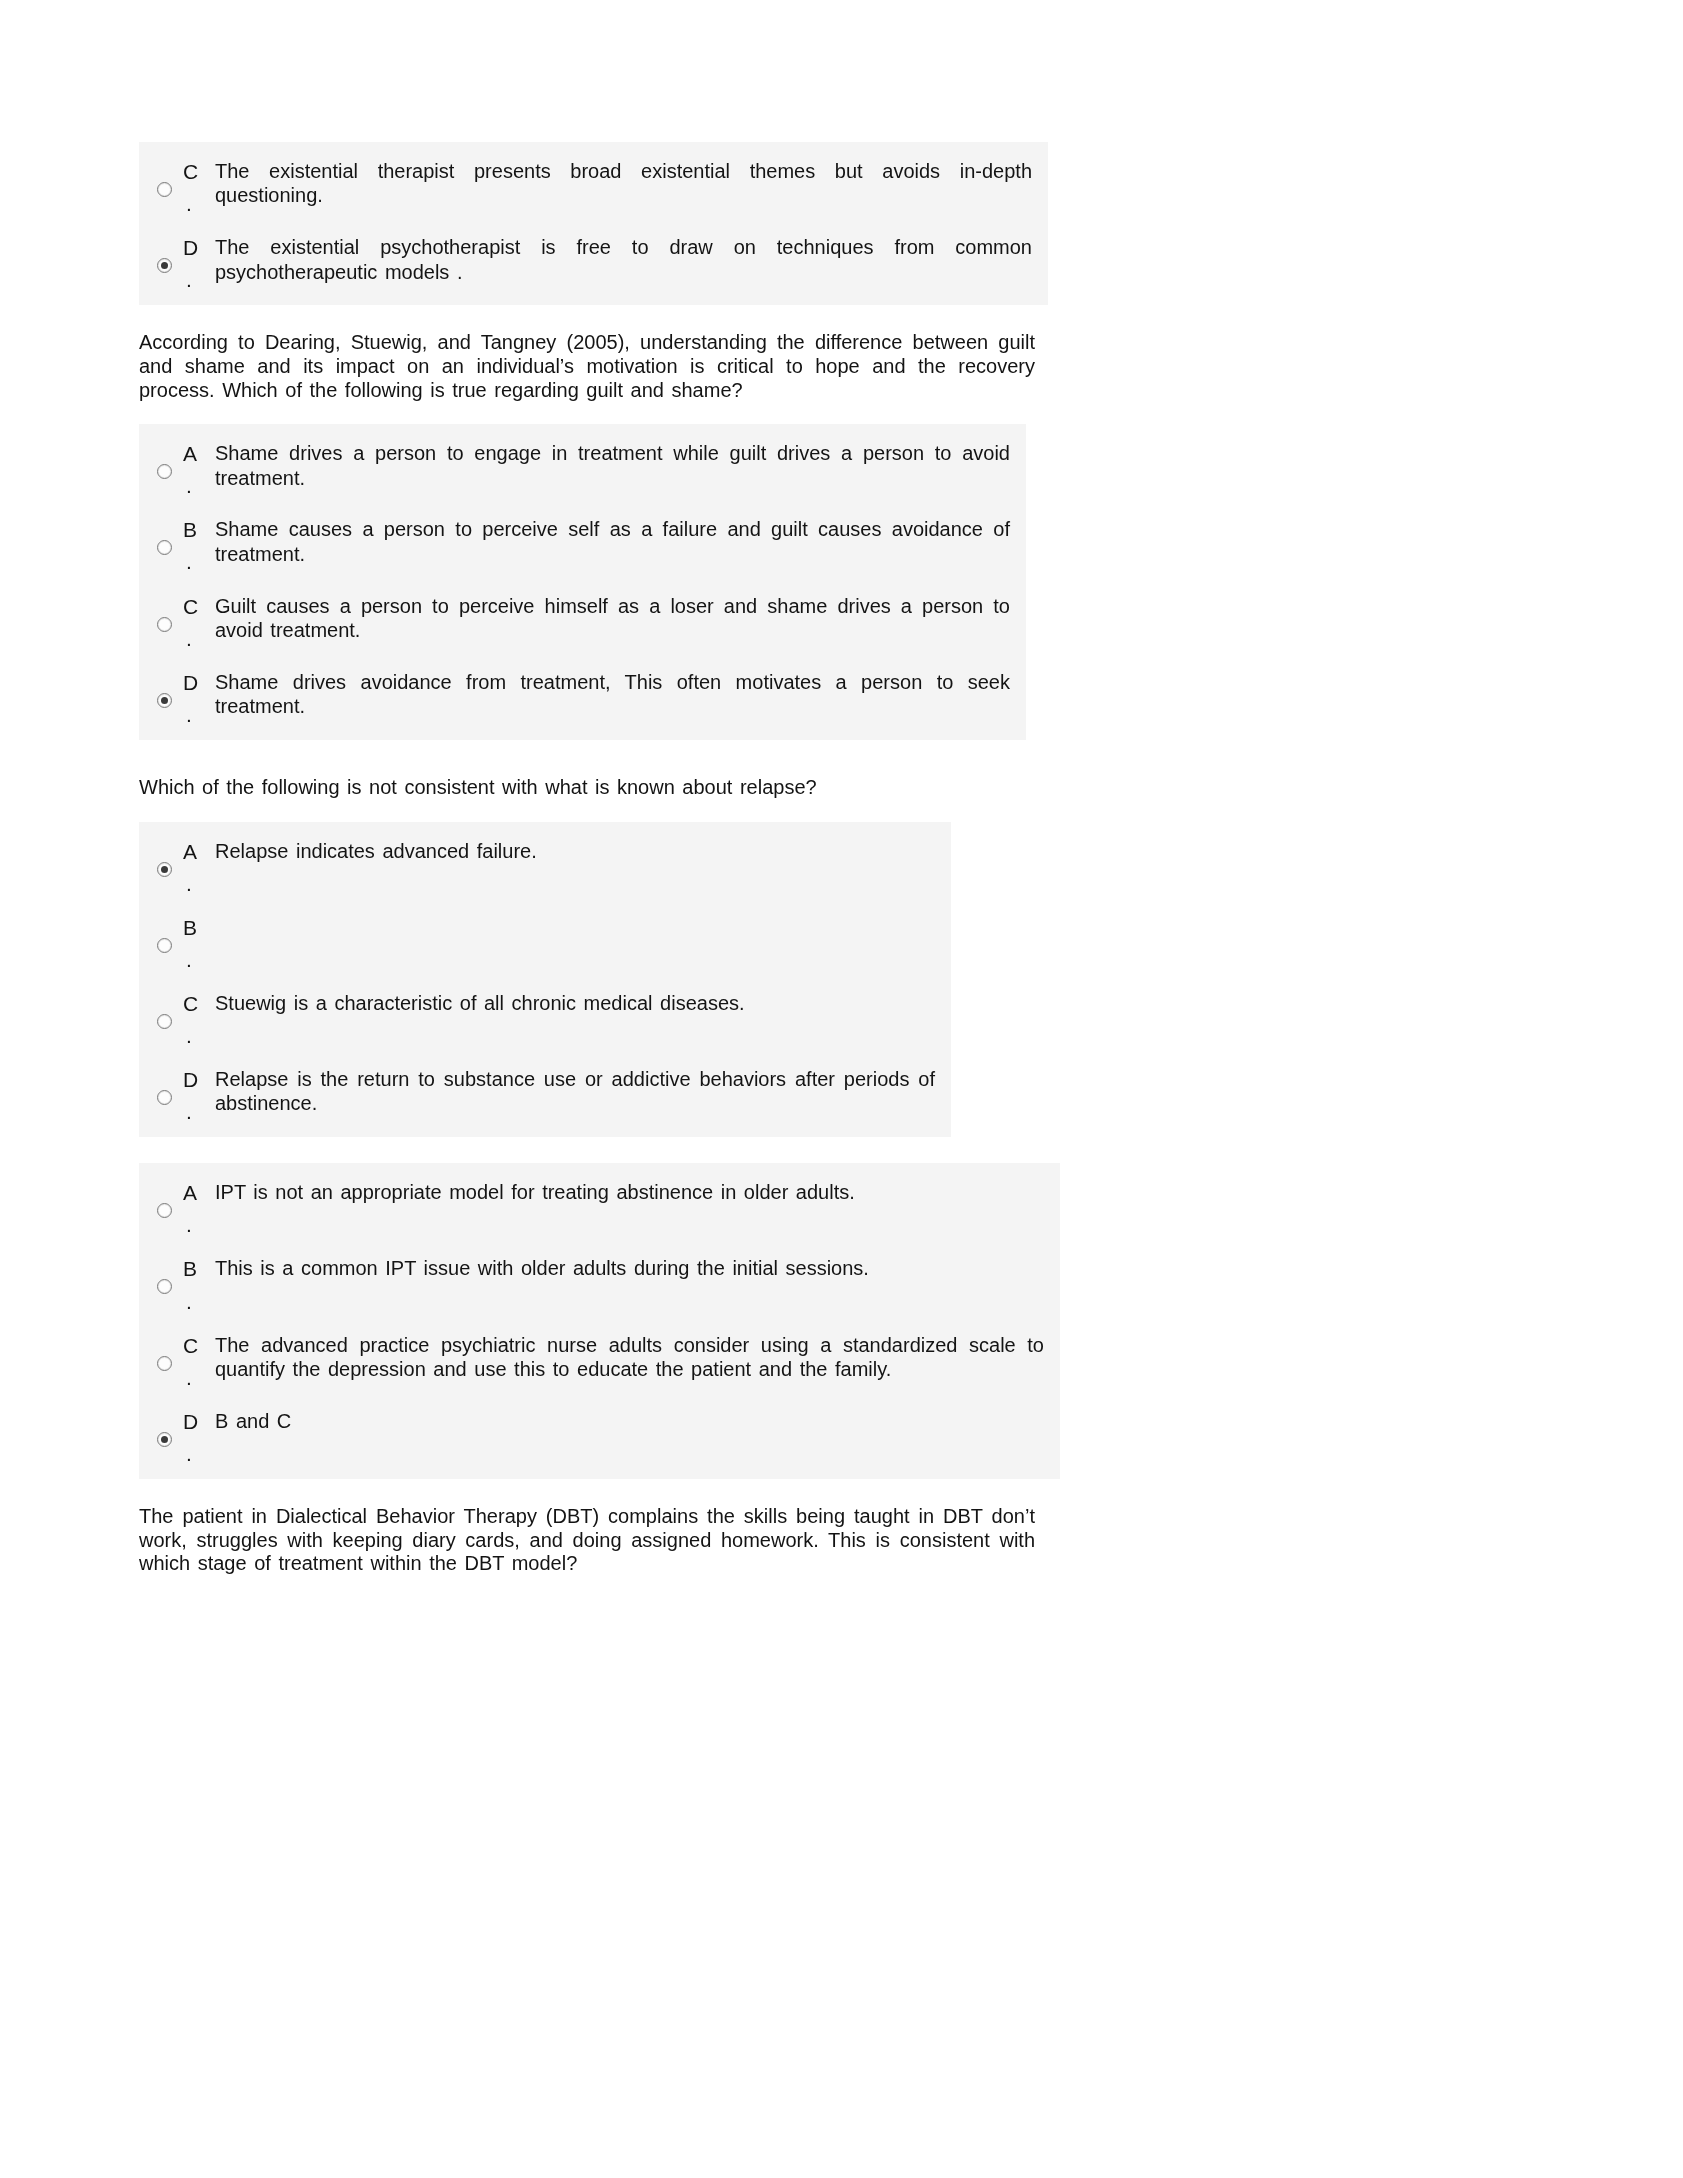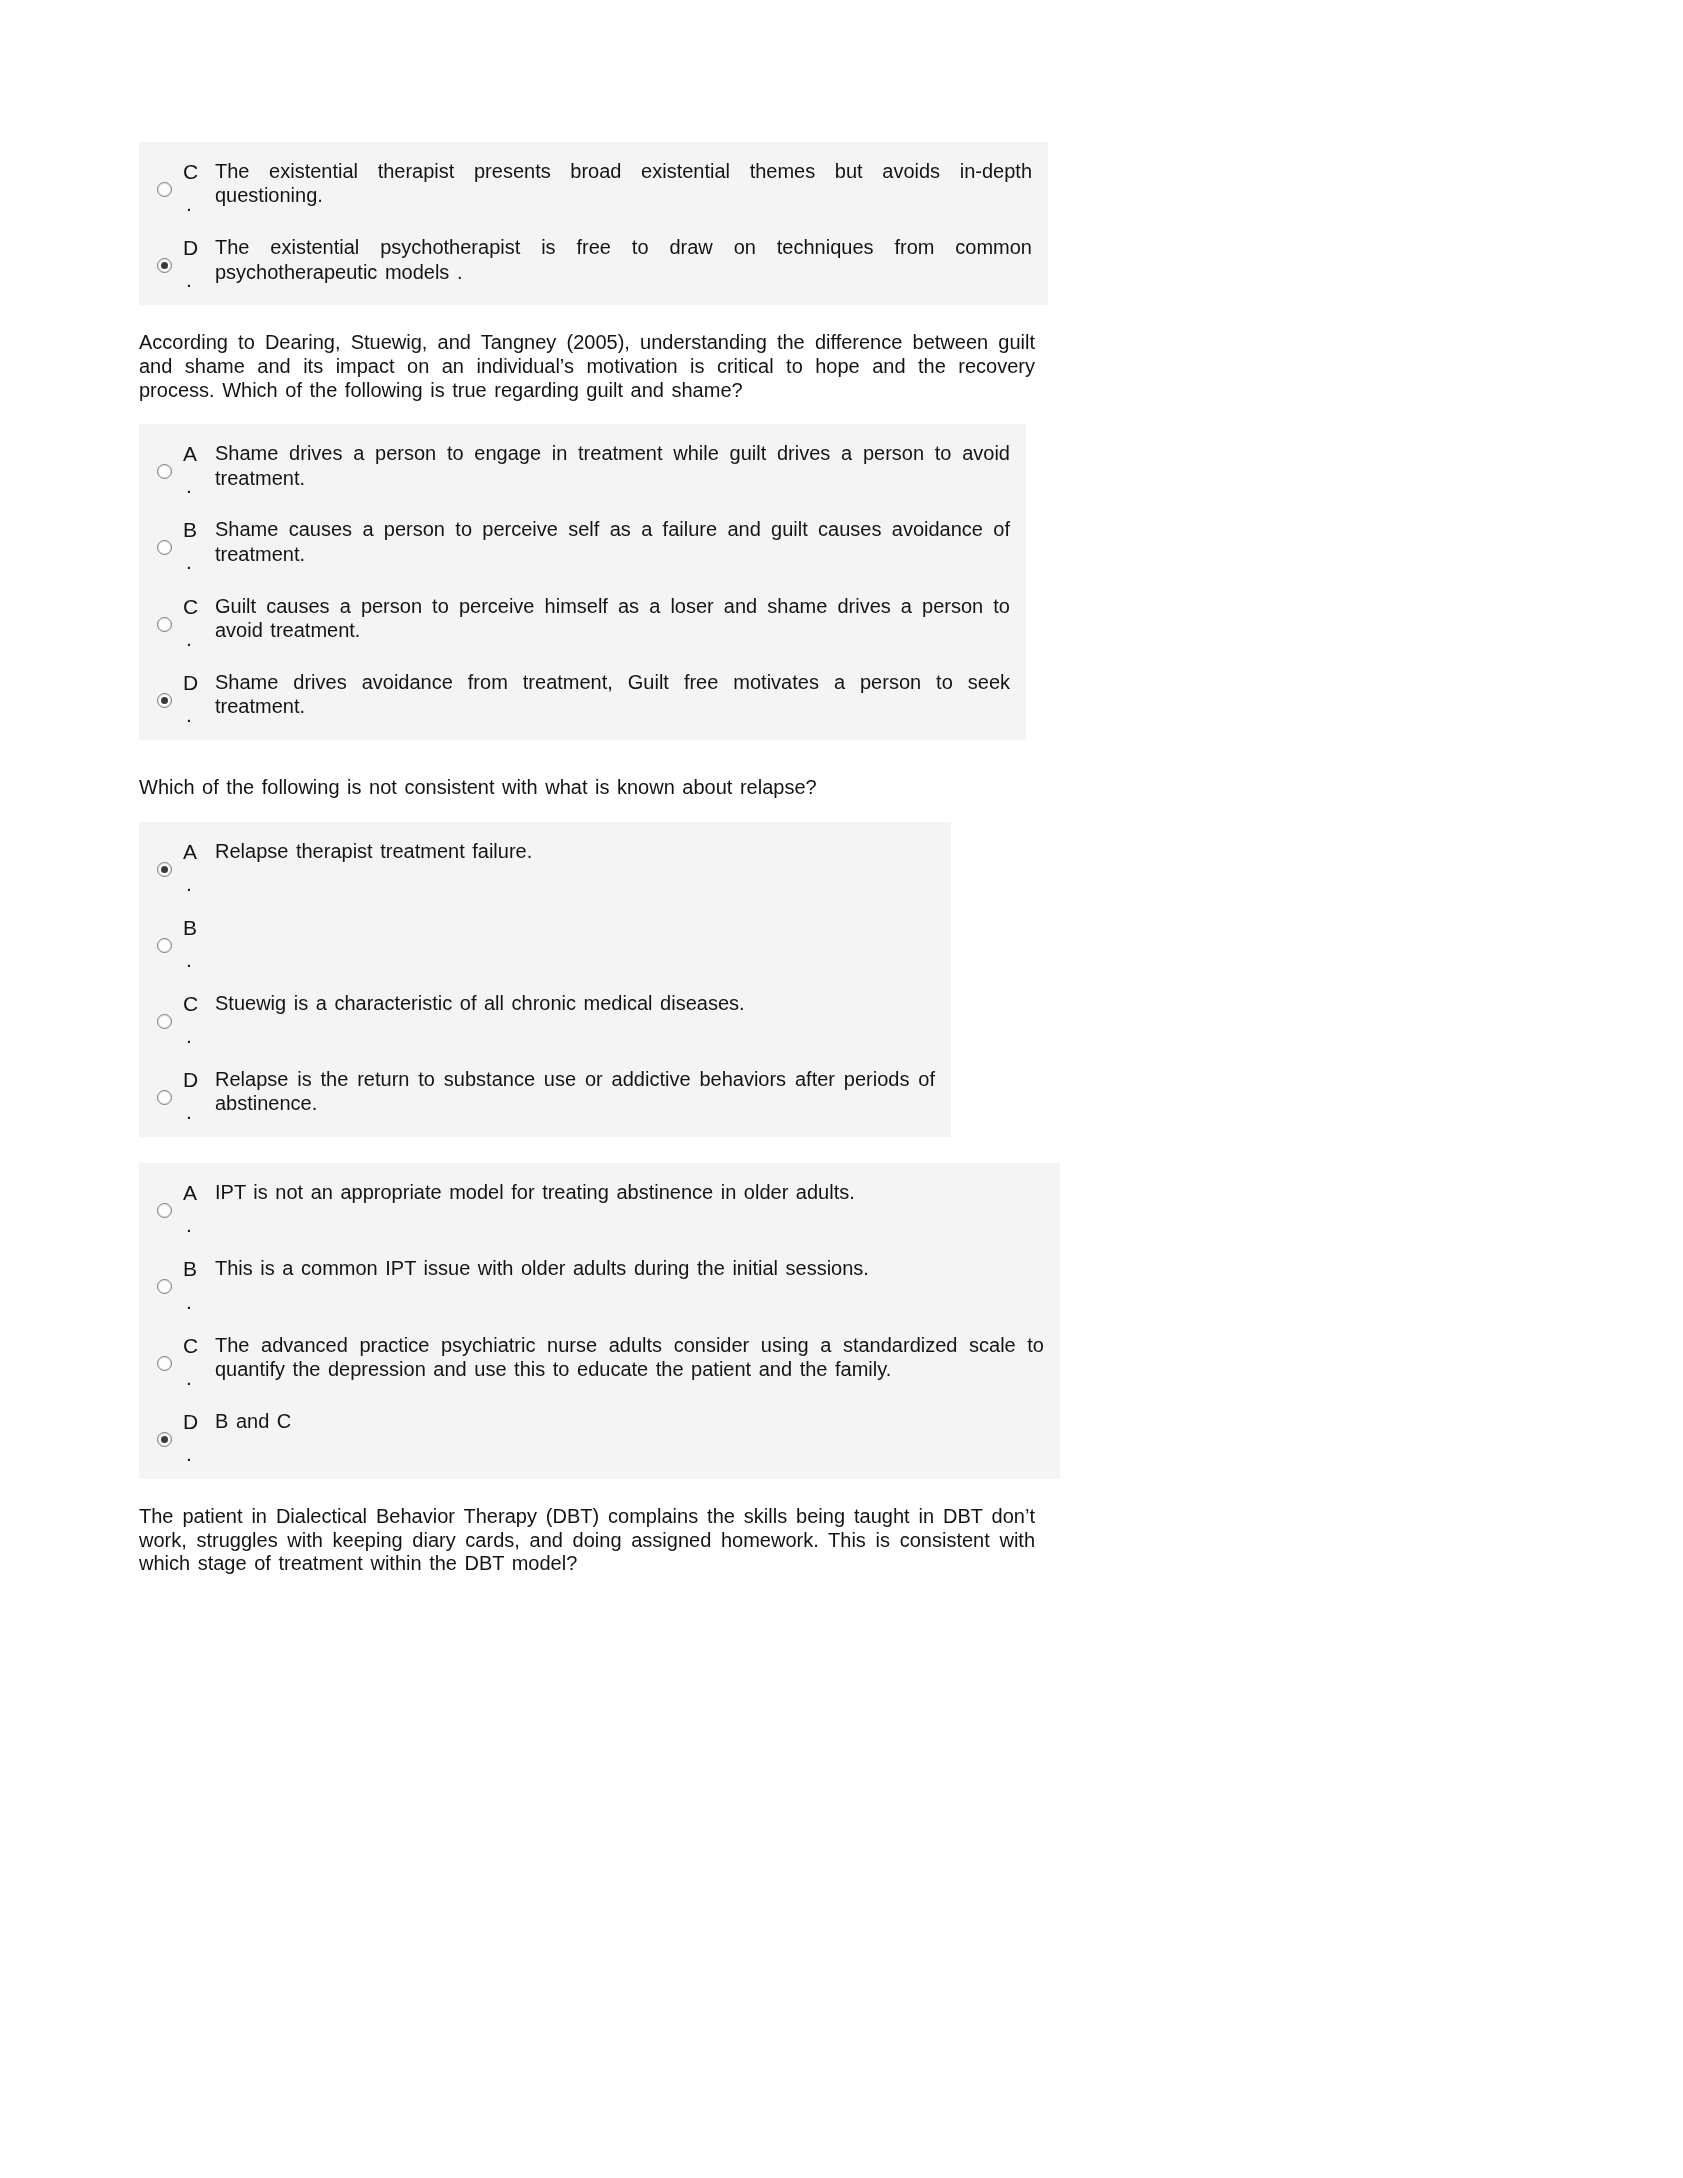--- a/index.html
+++ b/index.html
@@ -158,39 +158,39 @@
       <div class="opt-row">
         <span class="radio-col">
           <span class="radio" data-checked="true">
               <span class="dot"></span>
             </span>
         </span>
         <span class="letter-col">
           <span class="letter">D</span>
           <span class="period">.</span>
         </span>
-        <span class="opt-text">Shame drives avoidance from treatment, Guilt free motivates a person to seek treatment.</span>
+        <span class="opt-text">Shame drives avoidance from treatment, This often motivates a person to seek treatment.</span>
       </div>
     </div>
   </section>
 
   <section class="question gap-before">
     <p class="stem">Which of the following is not consistent with what is known about relapse?</p>
     <div class="opts w3">
       <div class="opt-row">
         <span class="radio-col">
           <span class="radio" data-checked="true">
               <span class="dot"></span>
             </span>
         </span>
         <span class="letter-col">
           <span class="letter">A</span>
           <span class="period">.</span>
         </span>
-        <span class="opt-text">Relapse therapist treatment failure.</span>
+        <span class="opt-text">Relapse indicates advanced failure.</span>
       </div>
       <div class="opt-row">
         <span class="radio-col">
           <span class="radio" data-checked="false">
               <span class="dot"></span>
             </span>
         </span>
         <span class="letter-col">
           <span class="letter">B</span>
           <span class="period">.</span>

